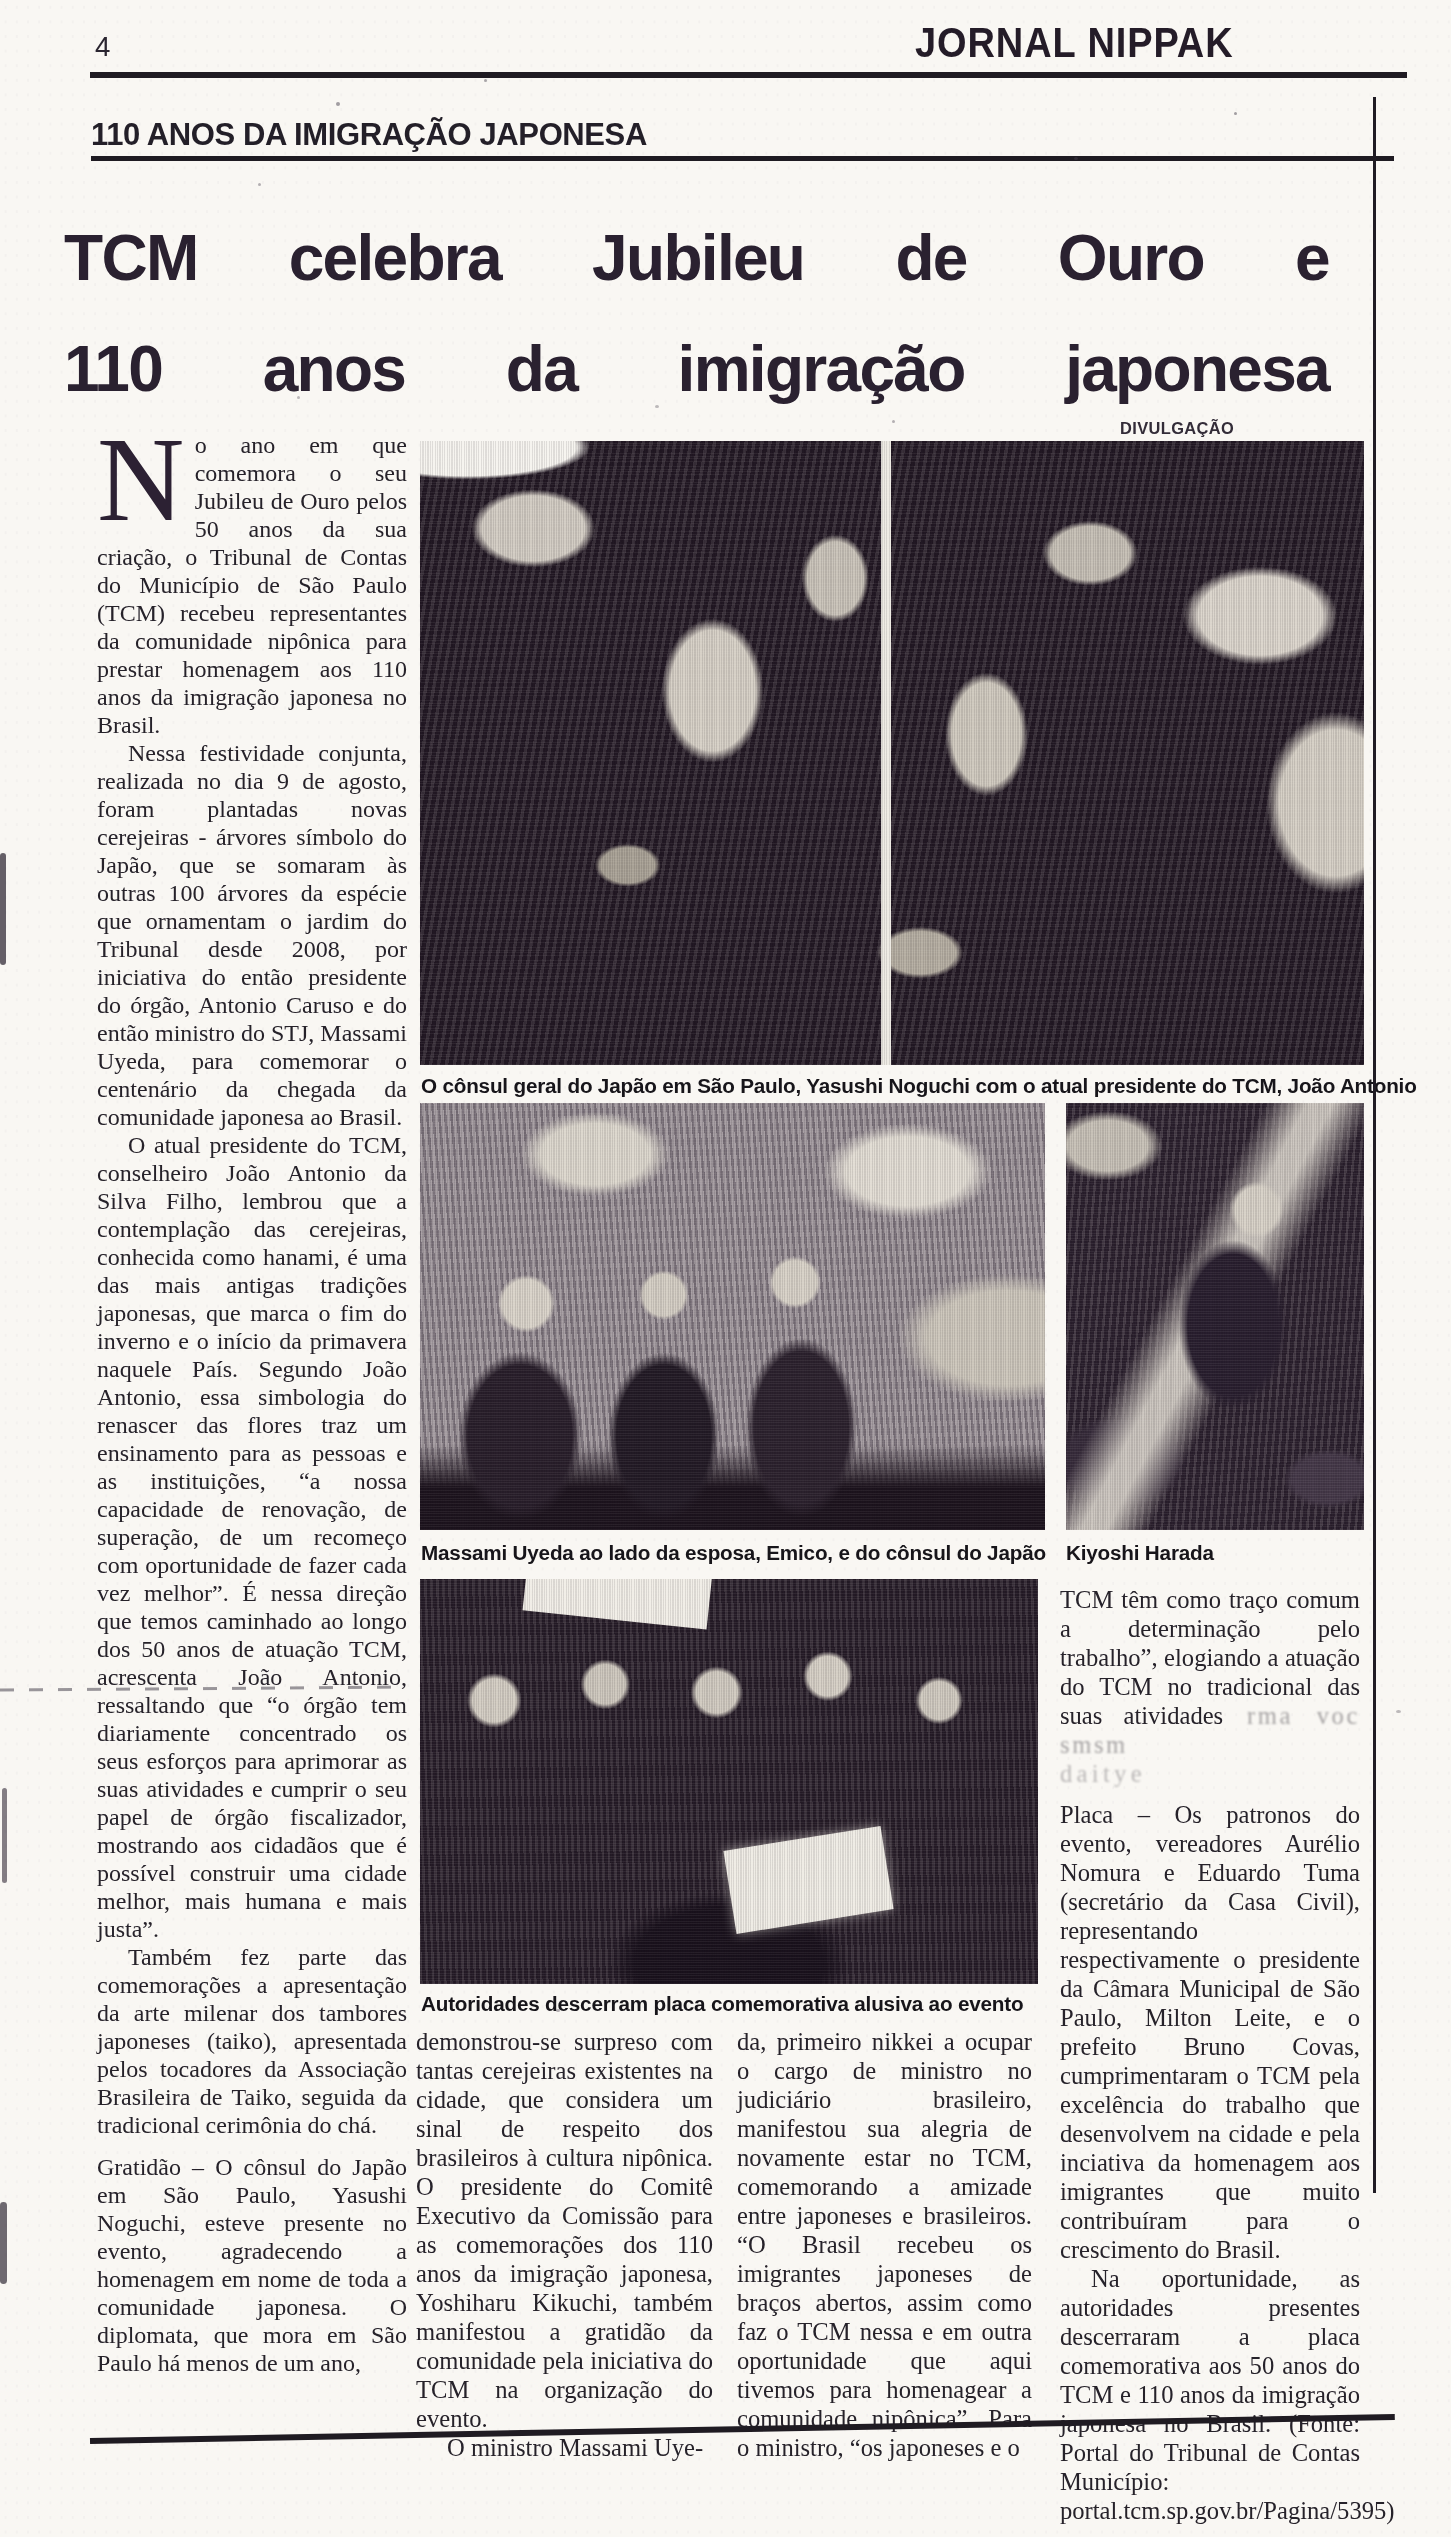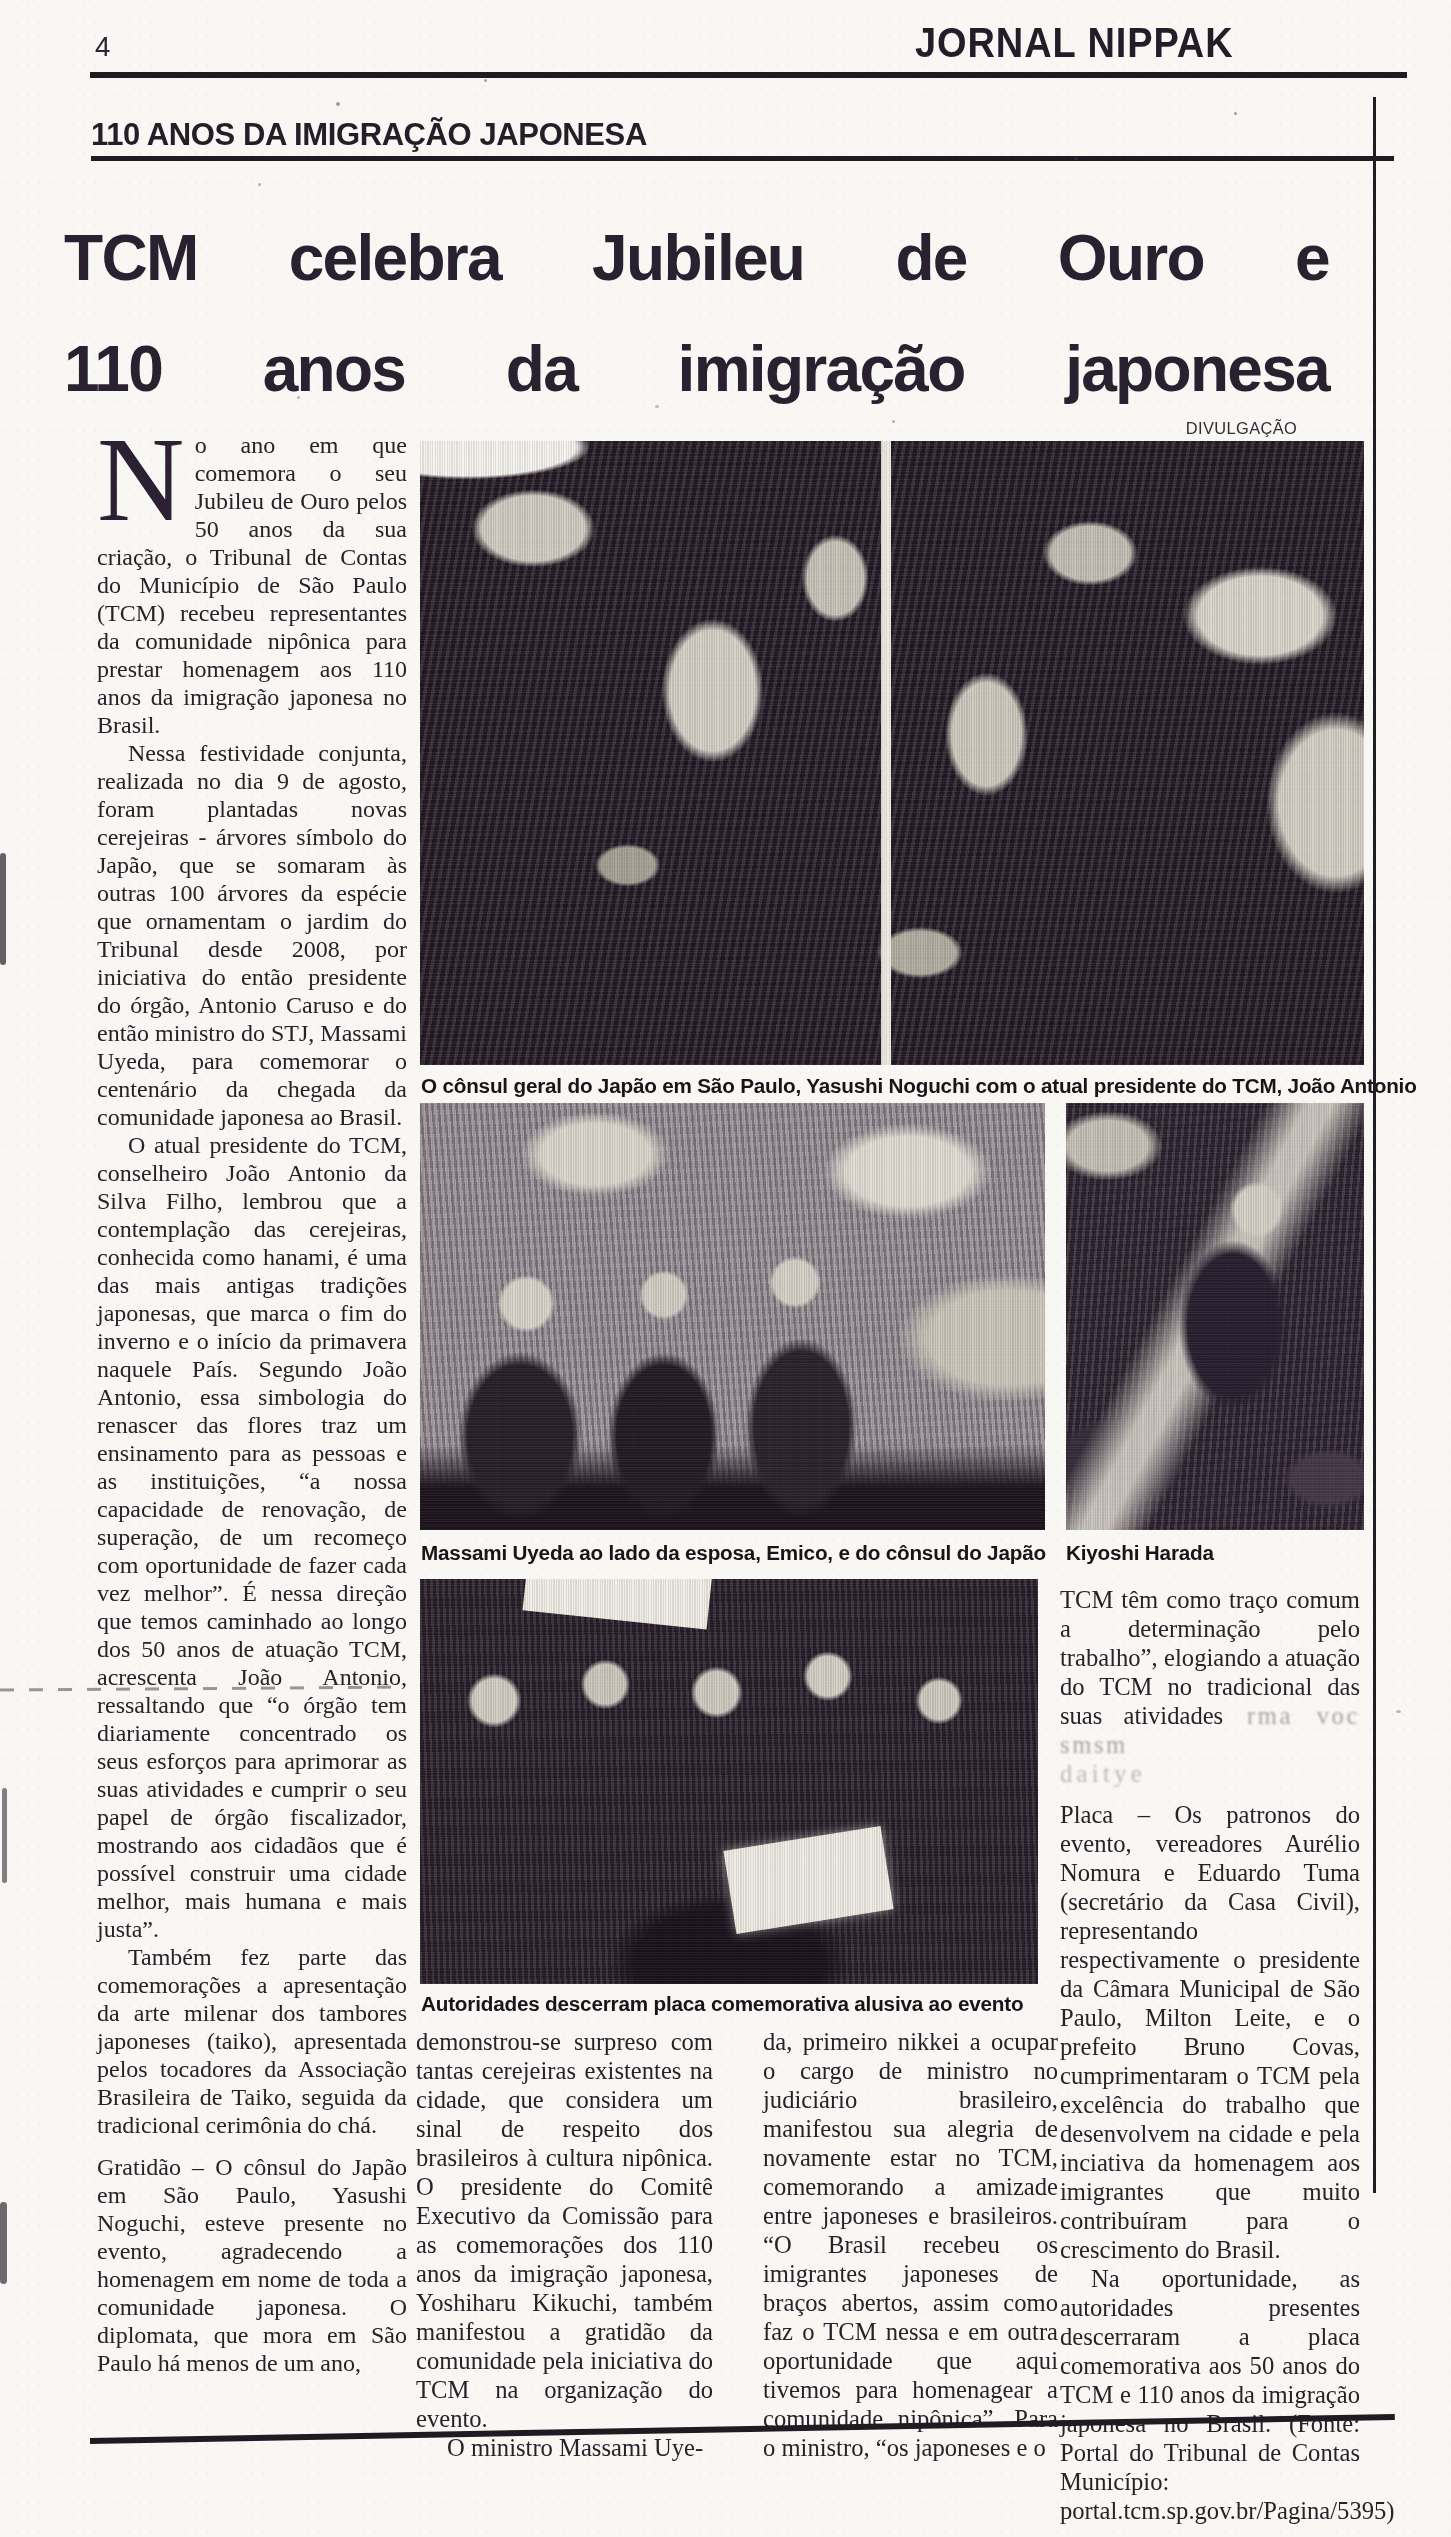--- a/index.html
+++ b/index.html
@@ -22,22 +22,22 @@
   .section { left:91px; top:117px; font-family:"Liberation Sans", sans-serif; font-weight:bold;
     font-size:31px; letter-spacing:-0.4px; color:#231f28; }
   .rule-section { left:91px; top:156px; width:1303px; height:5.2px; }
 
   
   .headline { left:64px; top:203px; width:1265px; margin:0;
     font-family:"Liberation Sans", sans-serif; font-weight:bold; font-size:64px; line-height:111px;
     letter-spacing:-1.7px; color:#2a2130; }
   .hl { display:block; text-align:justify; text-align-last:justify; }
 
-  .credit { left:1120px; top:419px; width:243px; text-align:center;
-    font-family:"Liberation Sans", sans-serif; font-weight:normal; font-size:16.4px;
+  .credit { left:1120px; top:419px; width:243px; text-align:left;
+    font-family:"Liberation Sans", sans-serif; font-weight:bold; font-size:16.4px;
     letter-spacing:0.4px; color:#332c38; }
 
   
   .photo { position:absolute; overflow:hidden; }
   .photo::after { content:""; position:absolute; inset:0; pointer-events:none; background:
     repeating-linear-gradient(0deg, rgba(248,245,239,.06) 0 0.9px, rgba(0,0,0,0) 0.9px 2.6px),
     repeating-linear-gradient(90deg, rgba(12,6,14,.10) 0 0.9px, rgba(0,0,0,0) 0.9px 1.7px); }
 
   .photo1 { left:420px; top:441px; width:944px; height:624px; background:
     radial-gradient(198px 52px at 5% 1%, #f6f4ef 0 55%, rgba(246,244,239,0) 62%),
@@ -96,21 +96,21 @@
   .cap1 { left:421px; top:1074px; }
   .cap2 { left:421px; top:1541px; }
   .cap3 { left:1066px; top:1541px; }
   .cap4 { left:421px; top:1992px; }
 
   
   .col { position:absolute; text-align:justify; color:#26222a; }
   .col p { margin:0; }
   .col1 { left:97px; top:431px; width:310px; font-size:24px; line-height:28px; }
   .col2 { left:416px; top:2027px; width:297px; font-size:24.6px; line-height:29px; }
-  .col3 { left:737px; top:2027px; width:295px; font-size:24.6px; line-height:29px;margin-left:26px; }
+  .col3 { left:737px; top:2027px; width:295px; font-size:24.6px; line-height:29px; }
   .col4 { left:1060px; top:1585px; width:300px; font-size:24.6px; line-height:29px; }
   .ind { text-indent:31px; }
   .dropcap { float:left; font-size:121px; line-height:86px; padding:5.2px 10.3px 0 0; color:#2c2133; }
   .gratidao { margin-top:13.8px !important; }
   .placa-p { margin-top:12px !important; }
   .lead { font-weight:normal; }
   .smudge { opacity:.4; filter:blur(0.9px); letter-spacing:2.6px; }
   .smudge-line { opacity:.3; filter:blur(1.2px); letter-spacing:4.3px; }
 
   

